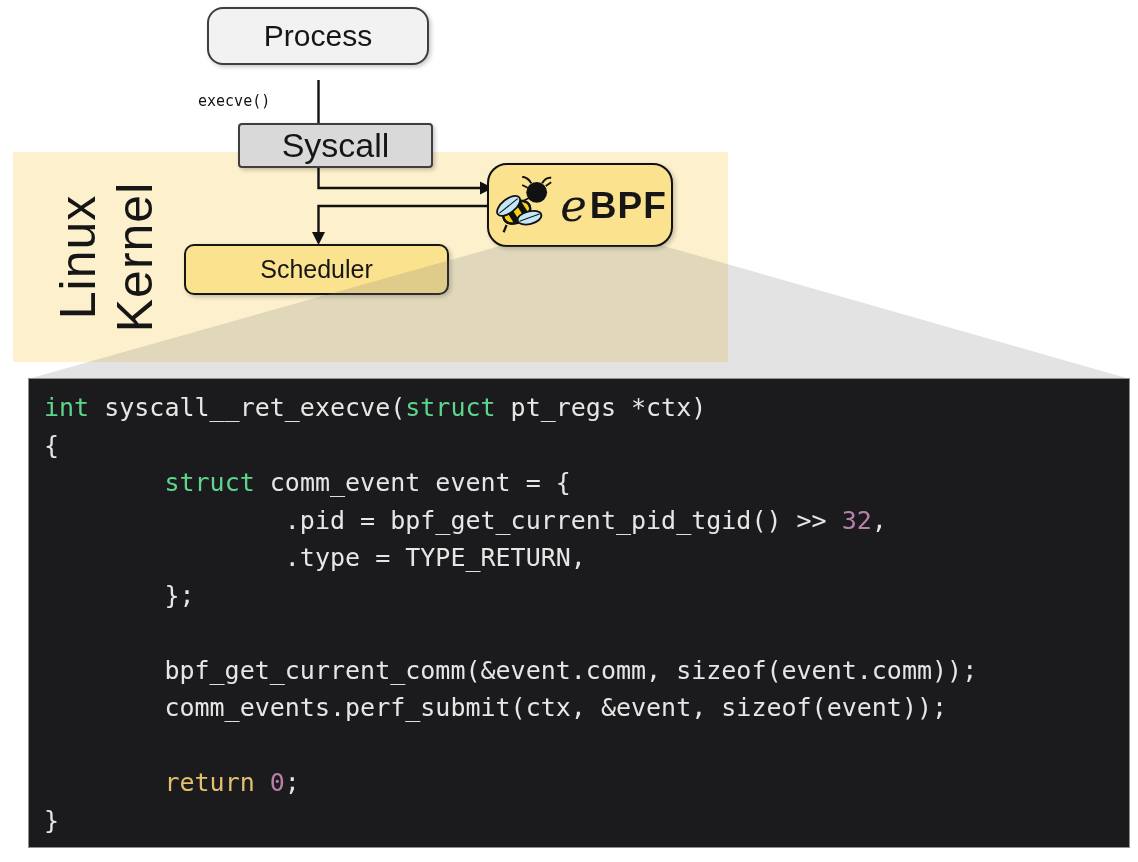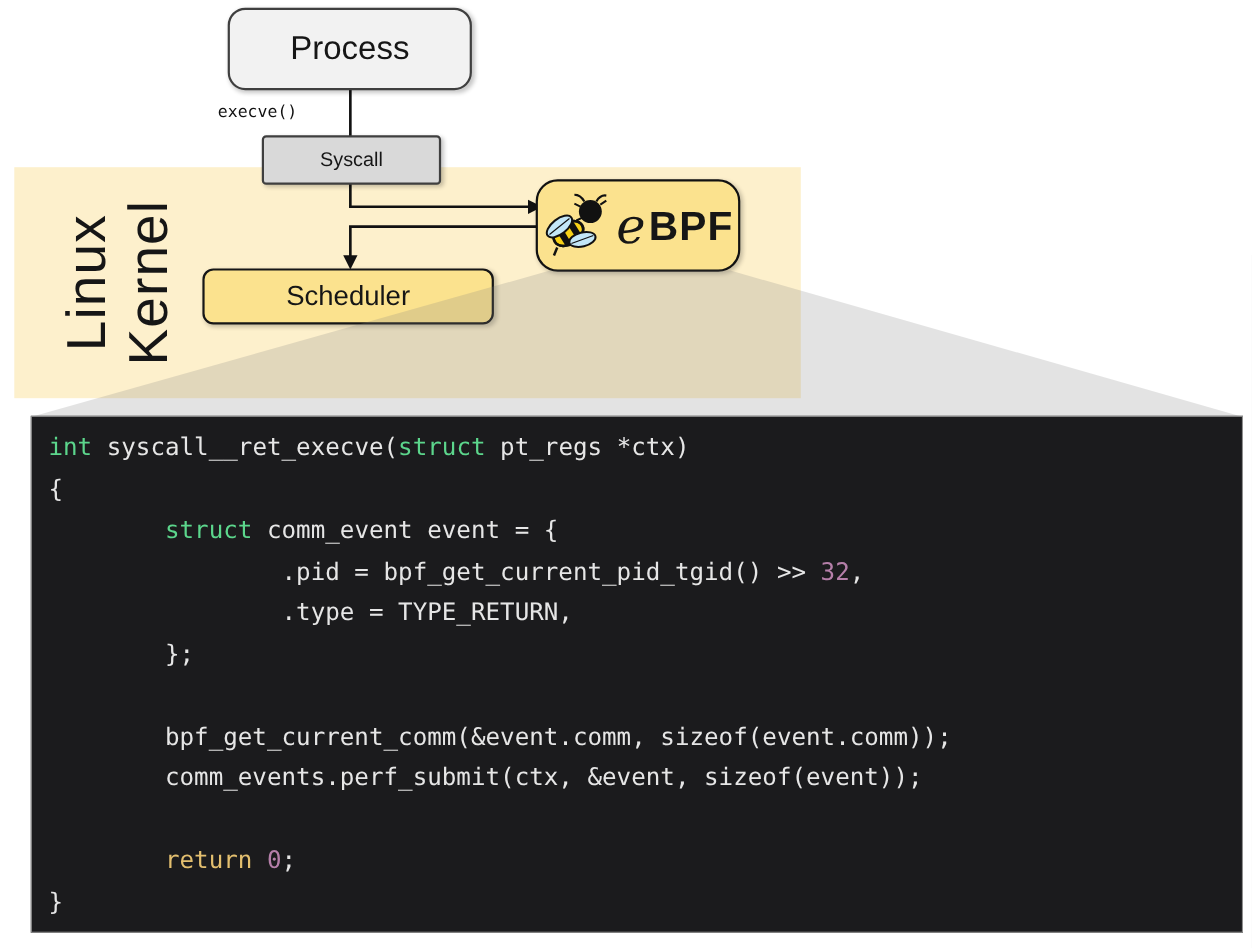--- a/index.html
+++ b/index.html
@@ -27,30 +27,30 @@
   }
   
   svg.connectors{position:absolute;left:0;top:0;z-index:2;pointer-events:none;}
   
   .box{
     position:absolute;display:flex;align-items:center;justify-content:center;
     box-sizing:border-box;color:#161616;z-index:3;
     box-shadow:2px 2px 4px rgba(0,0,0,0.22);
   }
   .box-process{
-    left:207px;top:7px;width:222px;height:75px;
+    left:207px;top:7px;width:222px;height:58px;
     background:var(--process_bg,#f2f2f2);
     border:2px solid #3f3f3f;border-radius:16px;
     font-size:30px;
   }
   .box-syscall{
-    left:238px;top:123px;width:163px;height:45px;
+    left:238px;top:123px;width:195px;height:45px;
     background:var(--syscall_bg,#d9d9d9);
     border:2px solid #3f3f3f;border-radius:4px;
-    font-size:18px;
+    font-size:34px;
   }
   .box-scheduler{
     left:184px;top:244px;width:265px;height:51px;
     background:var(--gold_box,#fbe28e);
     border:2px solid #161616;border-radius:10px;
     font-size:25px;
   }
   .box-ebpf{
     left:487px;top:163px;width:186px;height:84px;
     background:var(--gold_box,#fbe28e);
@@ -75,21 +75,21 @@
   
   .code-block{
     position:absolute;left:28px;top:378px;width:1102px;height:470px;
     box-sizing:border-box;
     background:var(--code_bg,#1b1b1d);
     border:1px solid #8f8f8f;
     z-index:5;
     padding:10px 0 0 15px;
     margin:0;
     font-family:"DejaVu Sans Mono", monospace;
-    font-size:22px;line-height:37.5px;
+    font-size:25px;line-height:37.5px;
     color:var(--code_text,#e6e6e6);
     white-space:pre;
     overflow:hidden;
   }
   .code-line{height:37.5px;}
   .tok-def{color:var(--code_text,#e6e6e6);}
   .tok-kw{color:var(--code_green,#5cd68c);}
   .tok-ret{color:var(--code_yellow,#e3bf6f);}
   .tok-num{color:var(--code_purple,#b57fa9);text-align:right;}
 </style>

